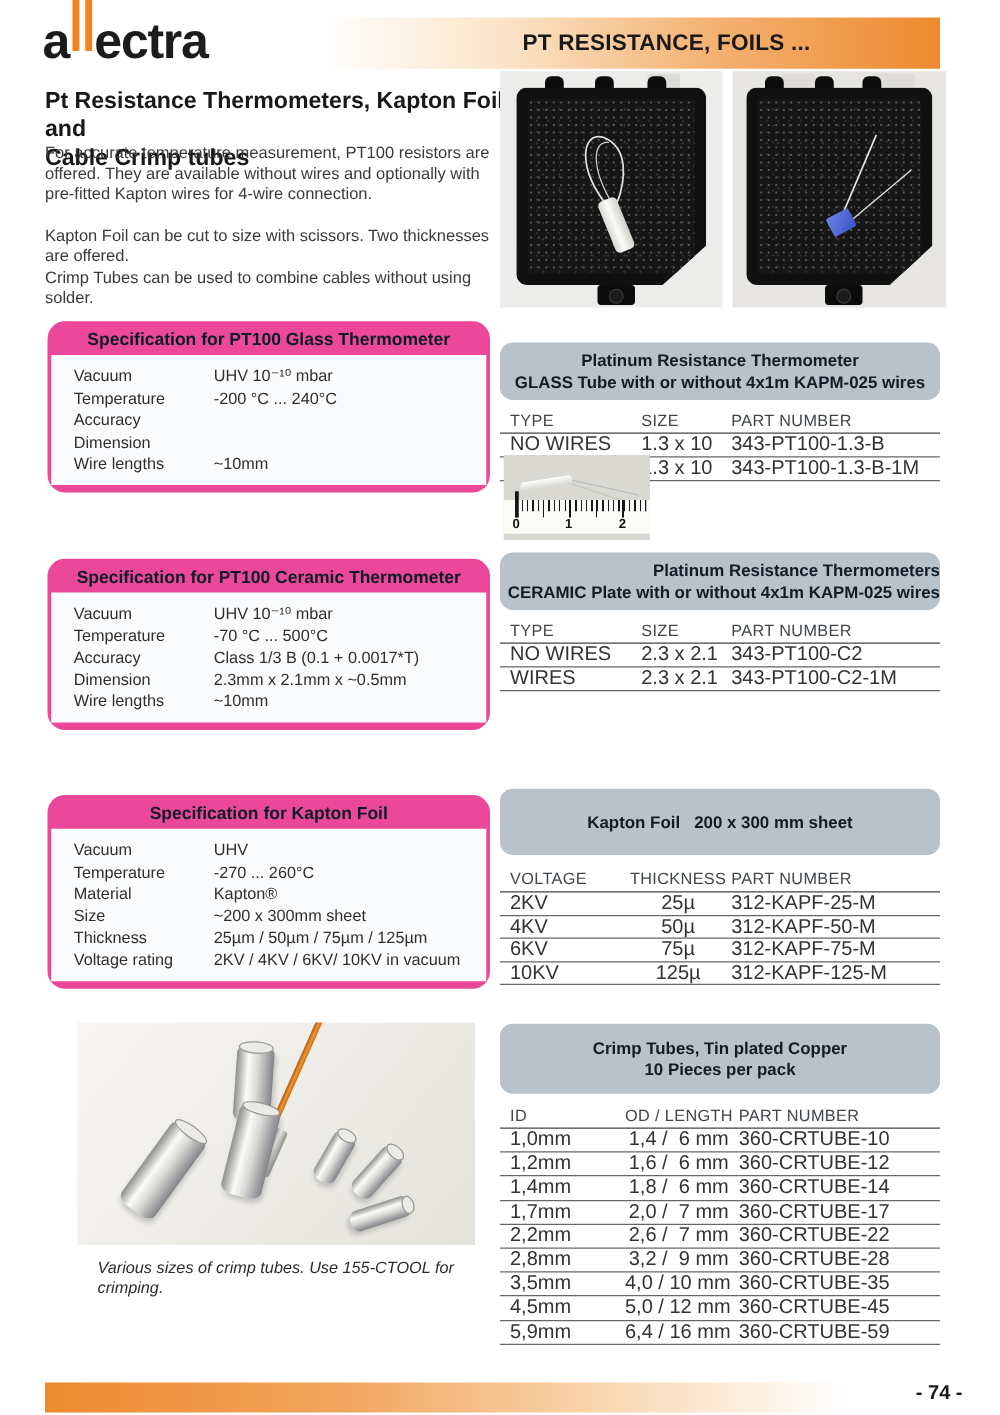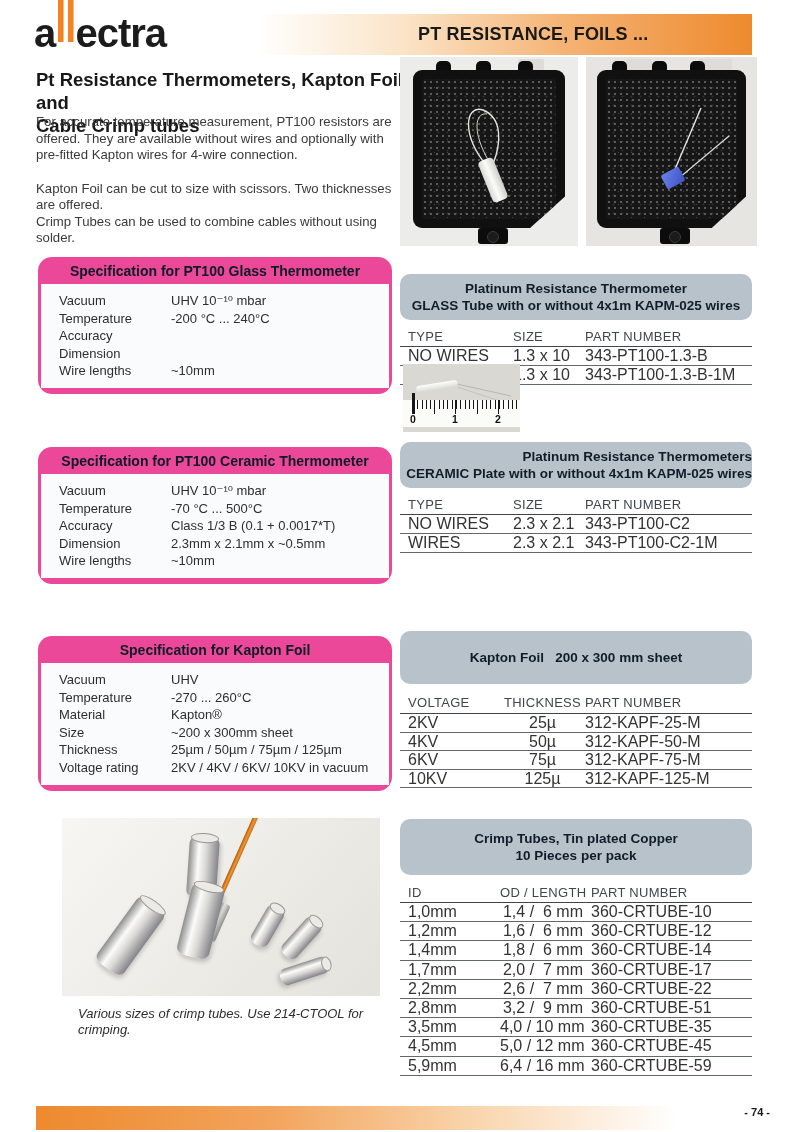--- a/index.html
+++ b/index.html
@@ -92,21 +92,21 @@
     border-radius:50%; background:#eceae6; border:1px solid #97978f; }
   .owire { position:absolute; left:196px; top:-12px; width:5px; height:112px;
     background:linear-gradient(90deg,#a85a0c,#f49433 55%,#c06b10); transform:rotate(24deg); transform-origin:top center; }
   .oconn { position:absolute; left:150px; top:84px; width:11px; height:40px;
     background:linear-gradient(90deg,#909088,#efefec 45%,#8f8f8d); transform:rotate(24deg); border-radius:3px; }
   .caption { position:absolute; left:78px; top:1006px; width:310px;
     font-style:italic; font-size:13px; line-height:16px; color:#2c2c2c; }
   
   .footbar { position:absolute; left:36px; top:1106px; width:668px; height:24px;
     background:linear-gradient(to right,#ee8a2e 0%,#f2a45c 35%,#f9d4ab 65%,rgba(255,255,255,0) 96%); }
-  .pagenum { position:absolute; right:30px; top:1106px; font-weight:bold; font-size:11px; color:#191919; }
+  .pagenum { position:absolute; right:30px; top:1106px; font-weight:bold; font-size:16px; color:#191919; }
 </style>
 </head>
 <body>
 
 <div class="page">
 
   <div class="logo"><span class="lg">a</span><span class="ll">ll</span><span class="lg">ectra</span></div>
 
   <div class="banner">
     <span>PT RESISTANCE, FOILS ...</span>
@@ -330,21 +330,21 @@
   <div class="cphoto">
     <div class="owire"></div>
     <div class="oconn"></div>
     <div class="tube" style="left:126px; top:18px; width:30px; height:62px; transform:rotate(4deg);"></div>
     <div class="tube" style="left:52px; top:78px; width:33px; height:80px; transform:rotate(36deg);"></div>
     <div class="tube" style="left:122px; top:66px; width:33px; height:74px; transform:rotate(14deg);"></div>
     <div class="tube" style="left:196px; top:86px; width:19px; height:44px; transform:rotate(30deg);"></div>
     <div class="tube" style="left:230px; top:96px; width:19px; height:48px; transform:rotate(42deg);"></div>
     <div class="tube" style="left:234px; top:128px; width:17px; height:50px; transform:rotate(72deg);"></div>
   </div>
-  <div class="caption">Various sizes of crimp tubes. Use 214-CTOOL for crimping.</div>
+  <div class="caption">Various sizes of crimp tubes. Use 155-CTOOL for crimping.</div>
 
   <div class="rt" style="top:819px;">
     <div class="rt-head" style="height:56px;">
       <div>Crimp Tubes, Tin plated Copper</div>
       <div>10 Pieces per pack</div>
     </div>
     <div style="height:7px;"></div>
     <div class="rt-row cols g3c">
       <span>ID</span>
         <span class="c2">OD / LENGTH</span>
@@ -371,21 +371,21 @@
         <span style="padding-left:8px;">360-CRTUBE-17</span>
       </div>
     <div class="rt-row g3c">
         <span>2,2mm</span>
         <span class="c2">2,6 /  7 mm</span>
         <span style="padding-left:8px;">360-CRTUBE-22</span>
       </div>
     <div class="rt-row g3c">
         <span>2,8mm</span>
         <span class="c2">3,2 /  9 mm</span>
-        <span style="padding-left:8px;">360-CRTUBE-51</span>
+        <span style="padding-left:8px;">360-CRTUBE-28</span>
       </div>
     <div class="rt-row g3c">
         <span>3,5mm</span>
         <span class="c2">4,0 / 10 mm</span>
         <span style="padding-left:8px;">360-CRTUBE-35</span>
       </div>
     <div class="rt-row g3c">
         <span>4,5mm</span>
         <span class="c2">5,0 / 12 mm</span>
         <span style="padding-left:8px;">360-CRTUBE-45</span>

